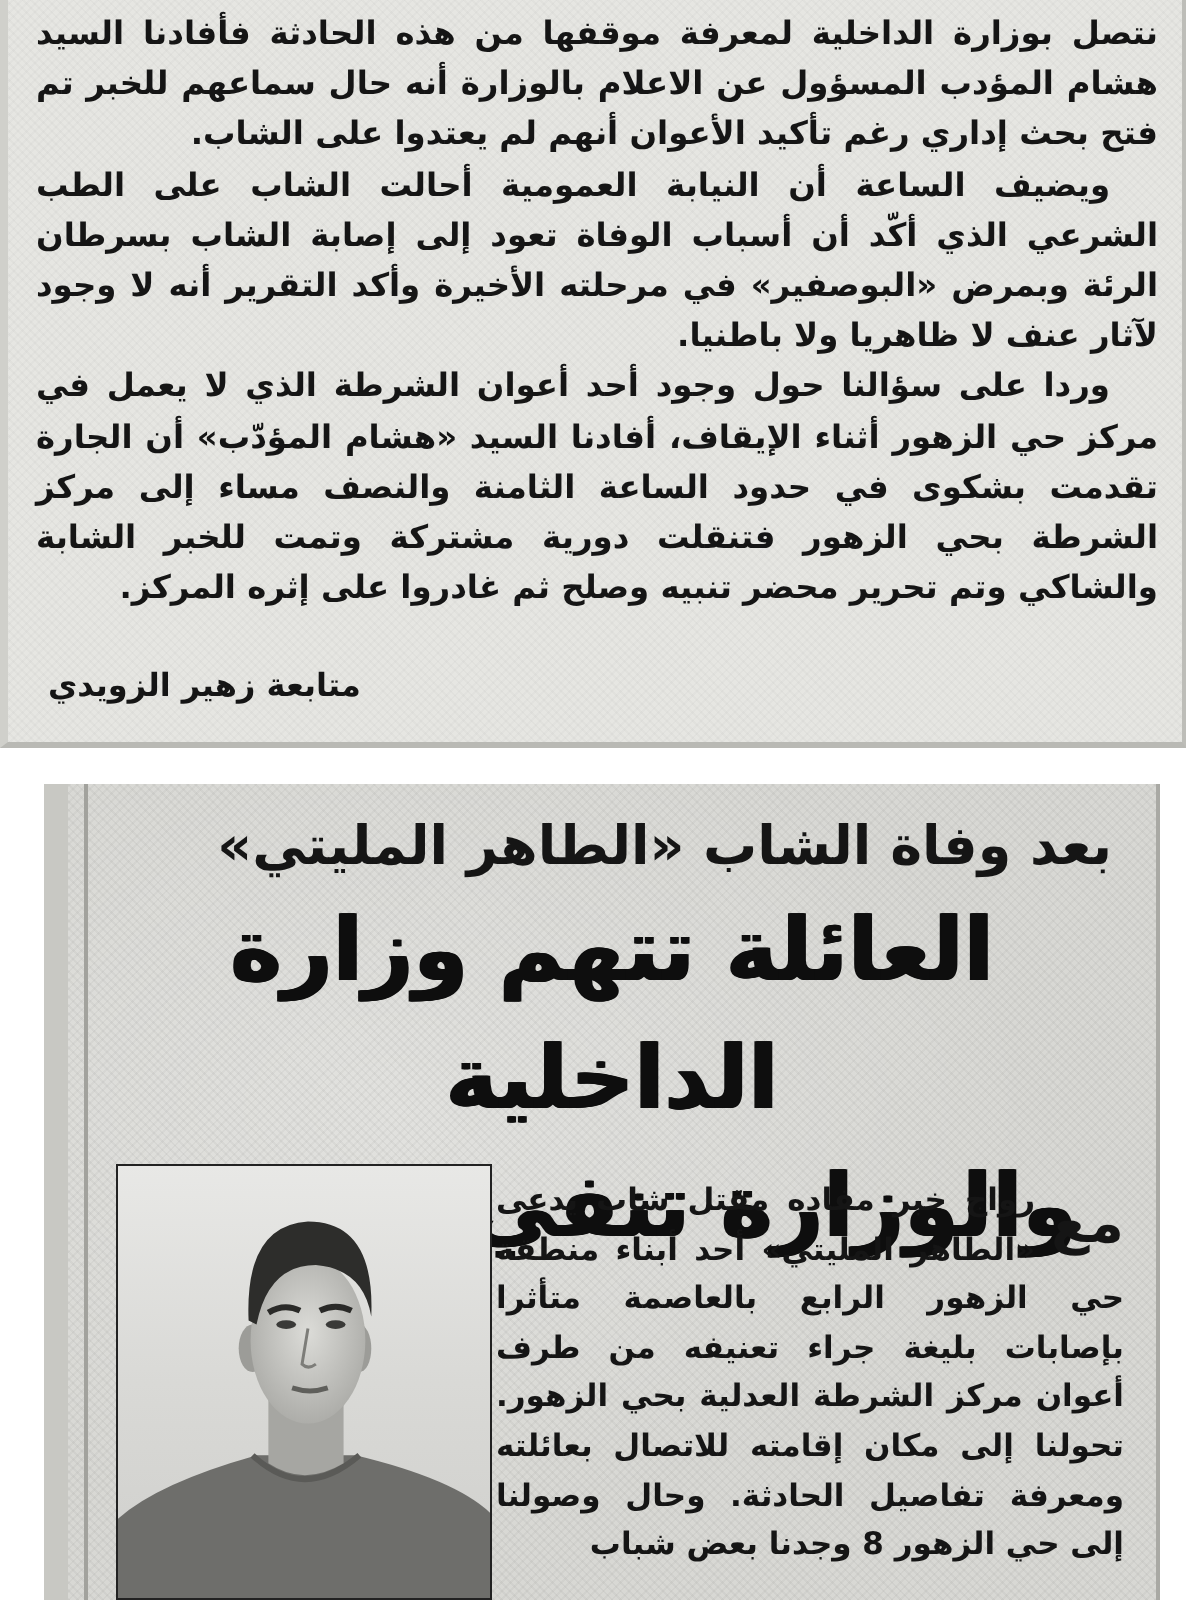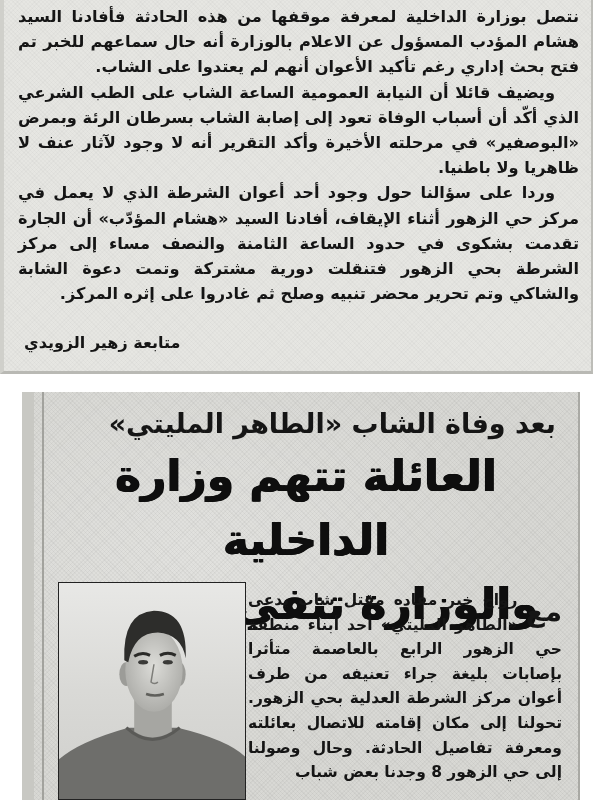--- a/index.html
+++ b/index.html
@@ -78,22 +78,22 @@
   }
 </style>
 </head>
 <body>
 
 <div class="page">
 
   <div class="clip1">
     <div class="body">
       <p>نتصل بوزارة الداخلية لمعرفة موقفها من هذه الحادثة فأفادنا السيد هشام المؤدب المسؤول عن الاعلام بالوزارة أنه حال سماعهم للخبر تم فتح بحث إداري رغم تأكيد الأعوان أنهم لم يعتدوا على الشاب.</p>
-      <p class="indent">ويضيف قائلا أن النيابة العمومية الساعة الشاب على الطب الشرعي الذي أكّد أن أسباب الوفاة تعود إلى إصابة الشاب بسرطان الرئة وبمرض «البوصفير» في مرحلته الأخيرة وأكد التقرير أنه لا وجود لآثار عنف لا ظاهريا ولا باطنيا.</p>
-      <p class="indent">وردا على سؤالنا حول وجود أحد أعوان الشرطة الذي لا يعمل في مركز حي الزهور أثناء الإيقاف، أفادنا السيد «هشام المؤدّب» أن الجارة تقدمت بشكوى في حدود الساعة الثامنة والنصف مساء إلى مركز الشرطة بحي الزهور فتنقلت دورية مشتركة وتمت دعوة الشابة والشاكي وتم تحرير محضر تنبيه وصلح ثم غادروا على إثره المركز.</p>
+      <p class="indent">ويضيف الساعة أن النيابة العمومية أحالت الشاب على الطب الشرعي الذي أكّد أن أسباب الوفاة تعود إلى إصابة الشاب بسرطان الرئة وبمرض «البوصفير» في مرحلته الأخيرة وأكد التقرير أنه لا وجود لآثار عنف لا ظاهريا ولا باطنيا.</p>
+      <p class="indent">وردا على سؤالنا حول وجود أحد أعوان الشرطة الذي لا يعمل في مركز حي الزهور أثناء الإيقاف، أفادنا السيد «هشام المؤدّب» أن الجارة تقدمت بشكوى في حدود الساعة الثامنة والنصف مساء إلى مركز الشرطة بحي الزهور فتنقلت دورية مشتركة وتمت للخبر الشابة والشاكي وتم تحرير محضر تنبيه وصلح ثم غادروا على إثره المركز.</p>
     </div>
     <div class="byline">متابعة زهير الزويدي</div>
   </div>
 
   <div class="clip2">
     <div class="inner-rule"></div>
 
     <div class="kicker">بعد وفاة الشاب «الطاهر المليتي»</div>
 
     <div class="headline">

